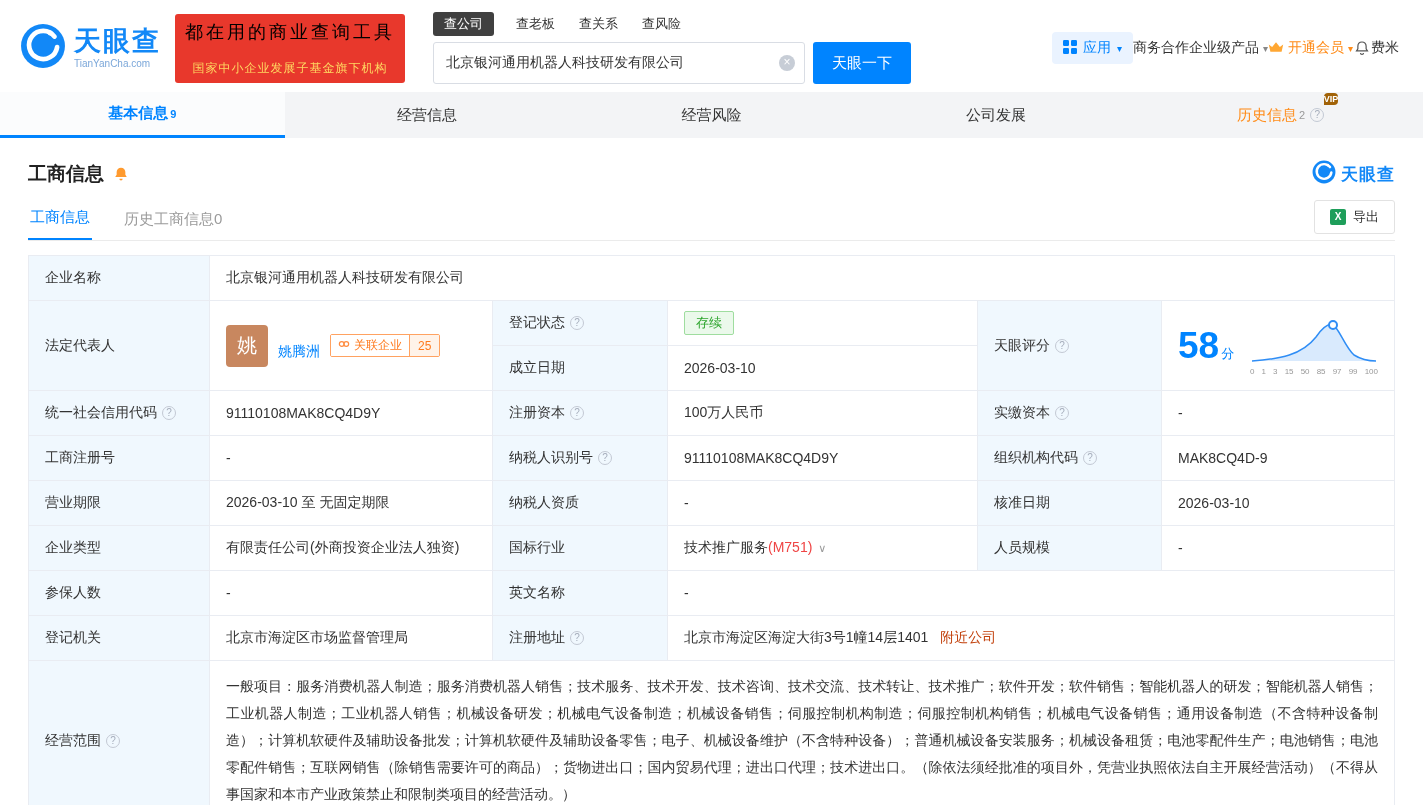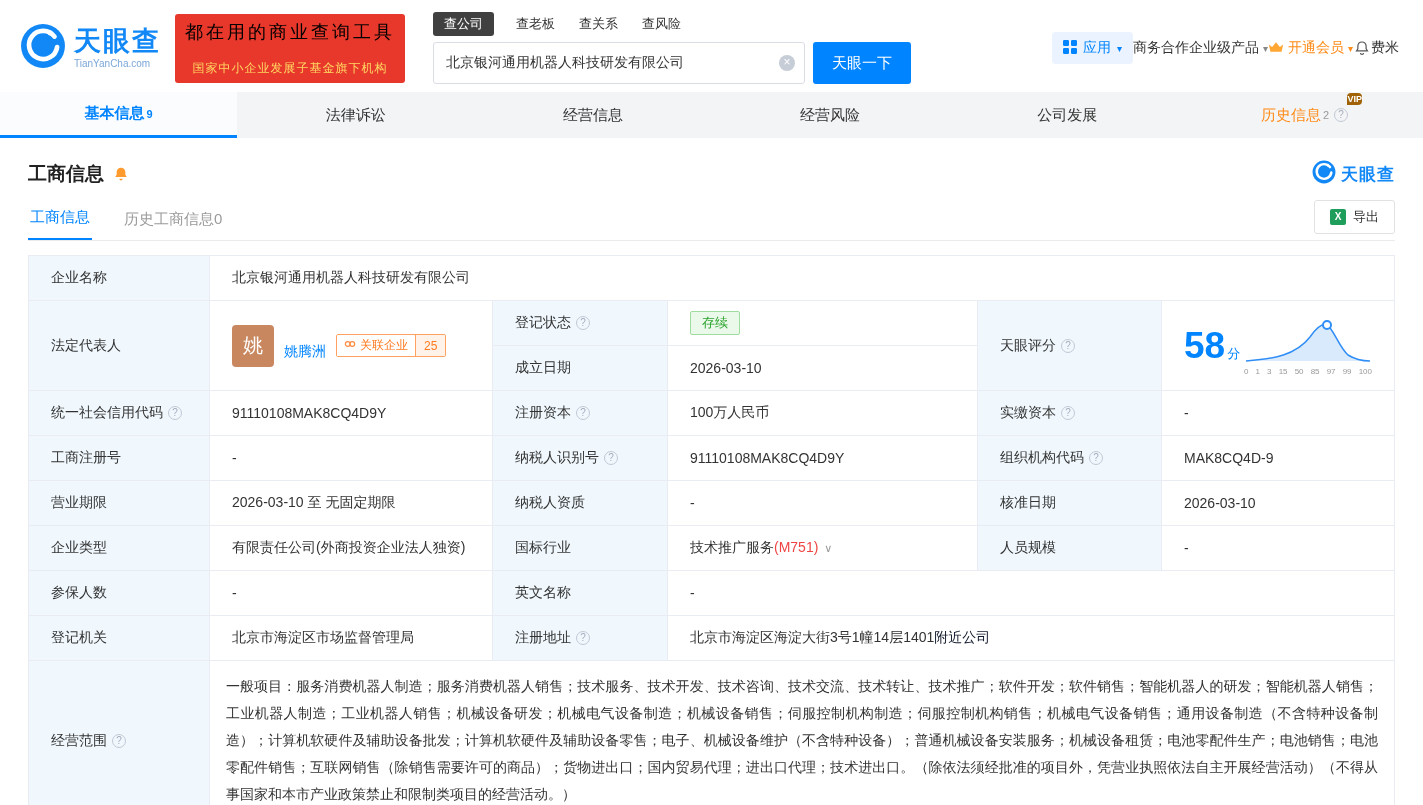--- a/index.html
+++ b/index.html
@@ -64,21 +64,21 @@
   .subtab.active { color:#0084ff; border-bottom:2px solid #0084ff; }
   .subtab.muted { color:#9b9b9b; }
   .export-btn { margin-left:auto; margin-bottom:6px; display:flex; align-items:center; gap:7px;
     border:1px solid #e2e2e2; background:#fff; padding:7px 15px; border-radius:3px; font-size:13px;
     color:#333; cursor:pointer; font-family:inherit; }
   .xls { width:16px; height:16px; background:#1e9e5a; color:#fff; border-radius:2px; font-size:10px;
     font-weight:bold; line-height:16px; text-align:center; }
 
   
   table.info { width:100%; border-collapse:collapse; table-layout:fixed; margin-top:14px; font-size:14px; color:#333; }
-  table.info td { border:1px solid #e9ecf2; padding:8px 22px; vertical-align:middle; word-break:break-all; }
+  table.info td { border:1px solid #e9ecf2; padding:8px 16px; vertical-align:middle; word-break:break-all; }
   td.lbl { background:#f0f8fe; }
   .lblwrap { display:flex; align-items:center; gap:5px; }
   tr.r { height:45px; }
 
   .rep { display:flex; align-items:center; gap:10px; }
   .avatar { width:42px; height:42px; border-radius:4px; background:#c8875f; color:#fff; font-size:20px;
     display:flex; align-items:center; justify-content:center; flex:none; }
   .rep-name { color:#0084ff; cursor:pointer;margin-top:12px; }
   .rel-badge { display:inline-flex; align-items:stretch; border:1px solid #ffa261; border-radius:2px;
     height:23px; font-size:12px; color:#ff7a1e; overflow:hidden; cursor:pointer; }
@@ -89,21 +89,21 @@
     color:#2ea52e; font-size:13px; border-radius:2px; }
 
   .score-wrap { display:flex; align-items:center; justify-content:space-between; }
   .score-num { color:#0084ff; font-weight:bold; font-size:37px; line-height:1; }
   .score-unit { font-size:13px; color:#0084ff; margin-left:2px; }
   .chart { width:128px; }
   .axis { display:flex; justify-content:space-between; font-size:8px; color:#999; margin-top:1px; }
 
   .gray { color:#ef4444; }
   .chev { color:#999; font-size:11px; margin-left:6px; }
-  a.blue-link { color:#0f172a; text-decoration:none; margin-left:0; cursor:pointer; }
+  a.blue-link { color:#c2410c; text-decoration:none; margin-left:12px; cursor:pointer; }
   .scope-cell { line-height:27px; padding:12px 16px !important; text-align:justify; }
 </style>
 </head>
 <body>
 
 <div class="page">
 
   <header class="topbar">
     <div class="logo">
       <span>
@@ -176,25 +176,20 @@
       <span class="menu-item">费米</span>
     </div>
   </header>
 
   <nav class="navbar">
     <div class="tab active">
       <span class="tab-inner">
         <span>基本信息</span>
         <sup>9</sup>
       </span>
-    </div>
-    <div class="tab">
-      <span class="tab-inner">
-          <span>法律诉讼</span>
-        </span>
     </div>
     <div class="tab">
       <span class="tab-inner">
           <span>经营信息</span>
         </span>
     </div>
     <div class="tab">
       <span class="tab-inner">
           <span>经营风险</span>
         </span>

